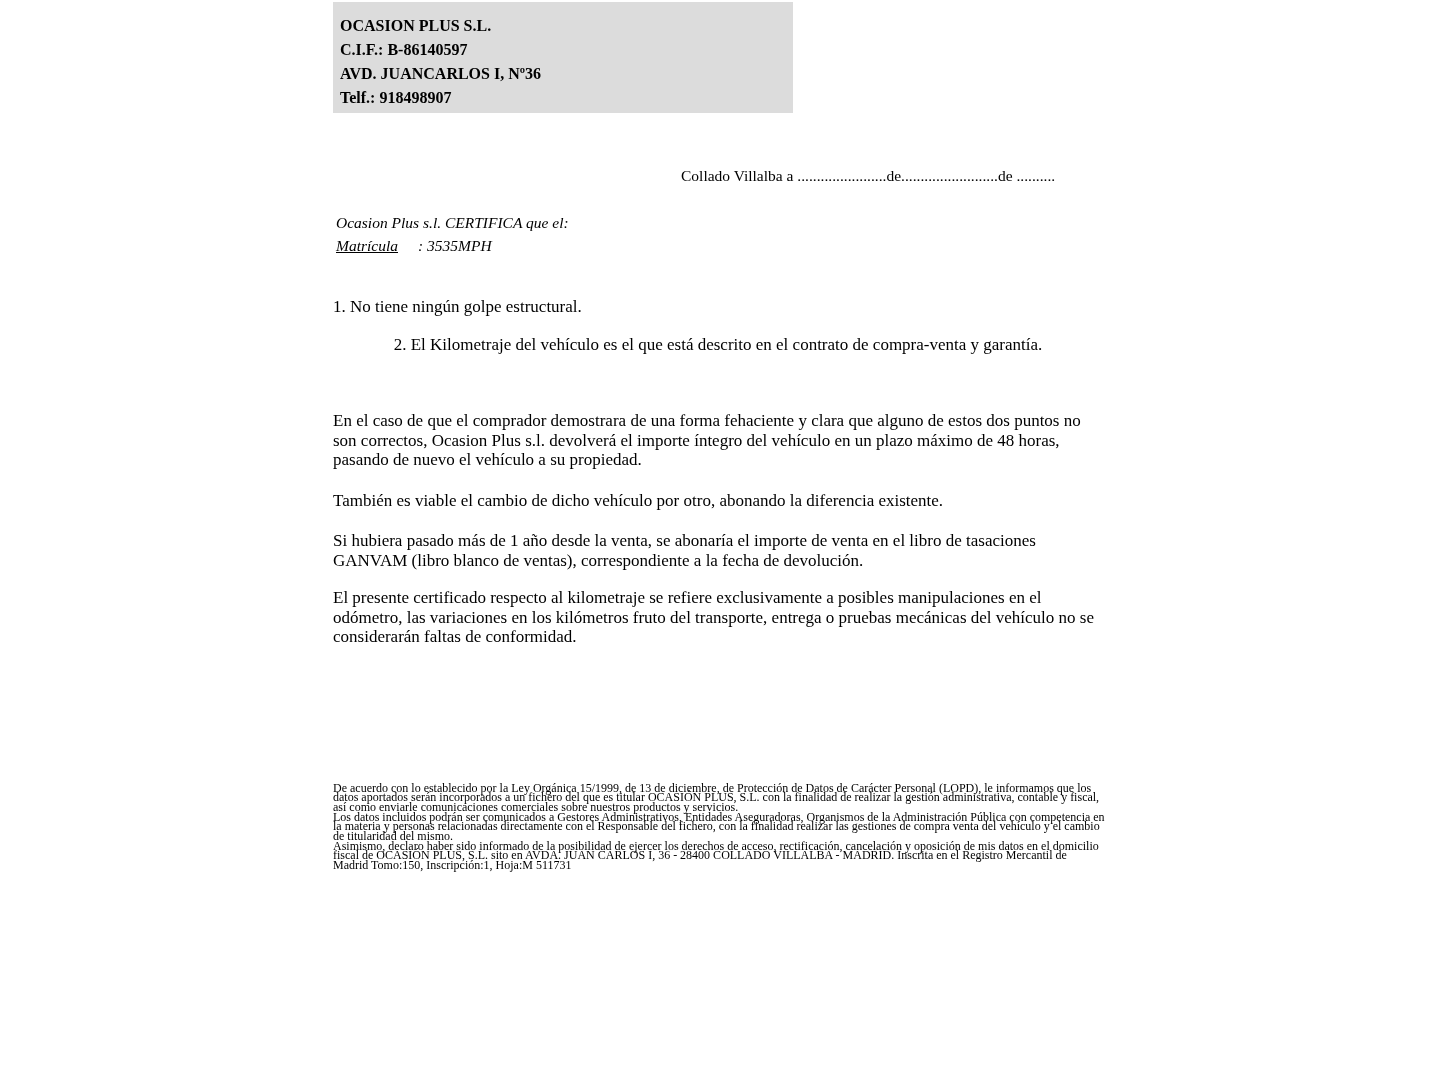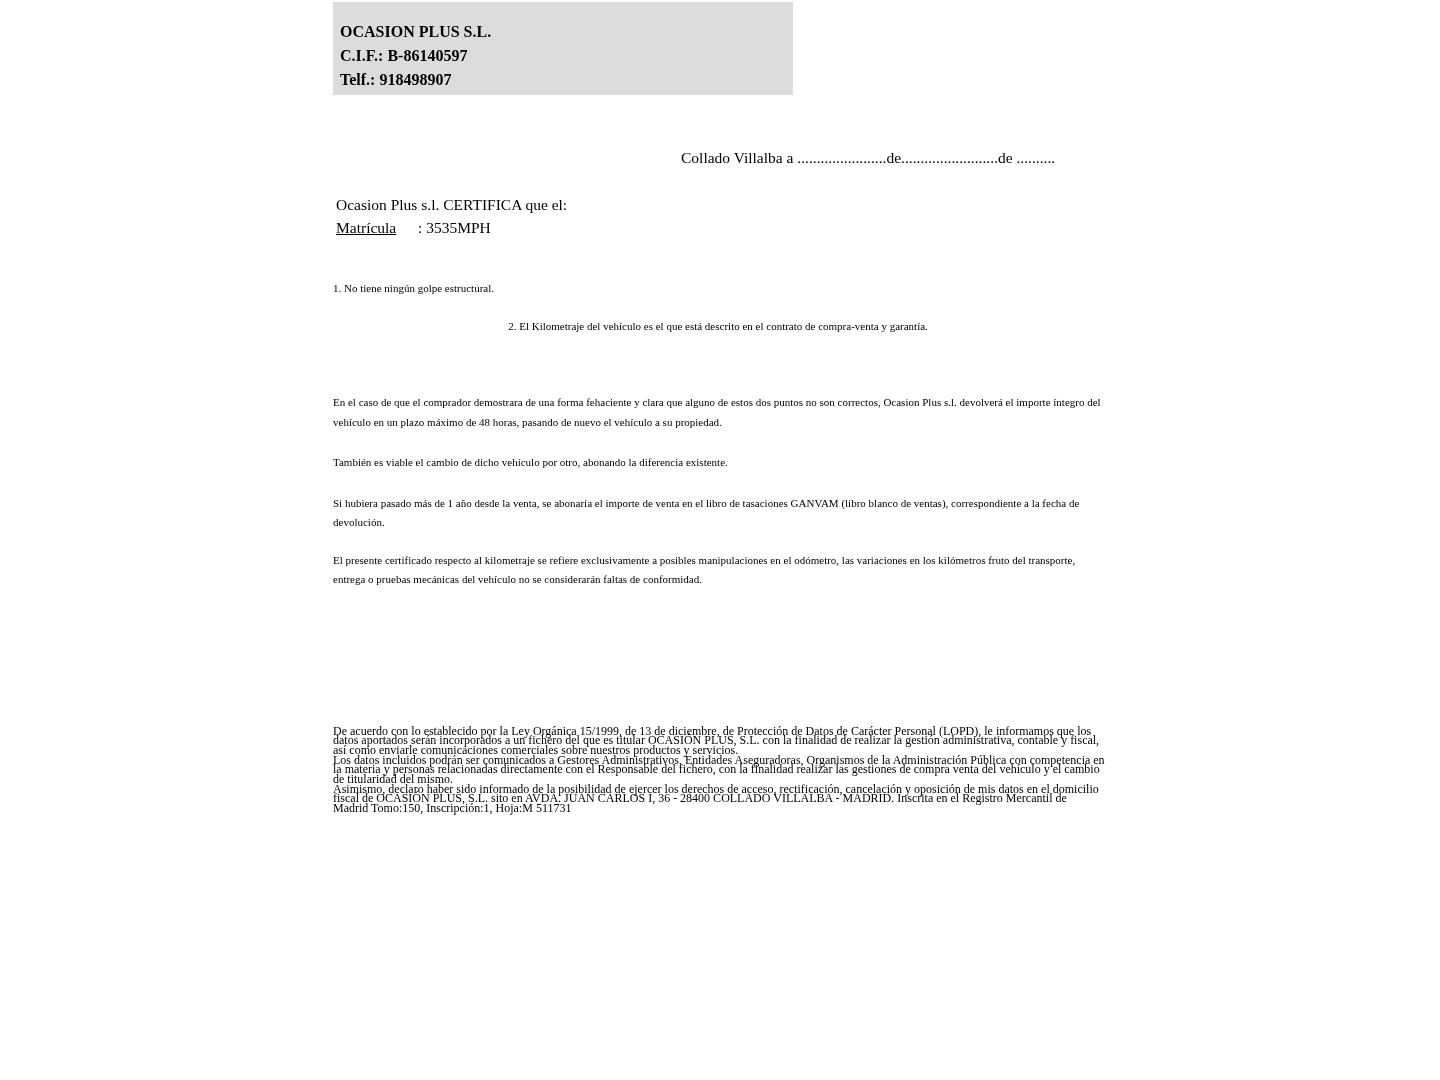--- a/index.html
+++ b/index.html
@@ -21,53 +21,54 @@
   .doc {
     position: absolute;
     left: 333px;
     top: 0;
     width: 770px;
   }
   .header-box {
     margin-top: 2px;
     width: 460px;
     background: #dcdcdc;
-    padding: 18px 8px 3px 7px;
+    padding: 12px 8px 3px 7px;
   }
   .header-box div {
     font-weight: bold;
     font-size: 16px;
     line-height: 24px;
     white-space: nowrap;
   }
   .date-line {
     margin-top: 53px;
     padding-left: 348px;
     font-size: 15.5px;
     line-height: 19px;
     white-space: nowrap;
   }
   .certify {
     margin-top: 26px;
     padding-left: 3px;
     font-size: 15.5px;
     line-height: 23px;
+    font-style: italic;
   }
   .cert-label-wrap {
     display: inline-block;
     width: 82px;
   }
   .u { text-decoration: underline; }
   .points {
     margin: 0;
   }
   .point-1 { margin-top: 40px; }
   .point-2 { margin-top: 18px; text-align: center; }
   .body-text, .points div {
-    font-size: 11px;
+    font-size: 17px;
     line-height: 19.5px;
   }
   .para-1 { margin-top: 57px; }
   .para-2 { margin-top: 21px; }
   .para-3 { margin-top: 21px; }
   .para-4 { margin-top: 18px; }
   .signature {
     margin-top: 192px;
     font-size: 15.5px;
     line-height: 20px;
@@ -82,20 +83,21 @@
 </style>
 </head>
 <body>
 
 <div class="page">
   <div class="doc">
 
     <div class="header-box">
       <div>OCASION PLUS S.L.</div>
       <div>C.I.F.: B-86140597</div>
+      <div>AVD. JUANCARLOS I, Nº36</div>
       <div>Telf.: 918498907</div>
     </div>
 
     <div class="date-line">Collado Villalba a .......................de.........................de ..........</div>
 
     <div class="certify">
       <div>Ocasion Plus s.l. CERTIFICA que el:</div>
       <div>
         <span class="cert-label-wrap"><span class="u">Matrícula</span></span><span>: 3535MPH</span>
       </div>

